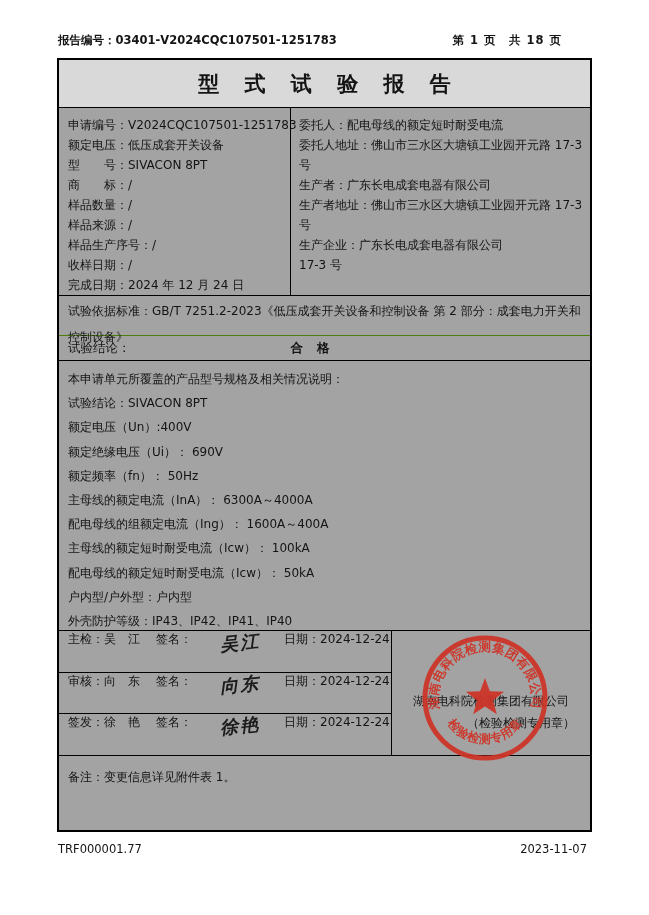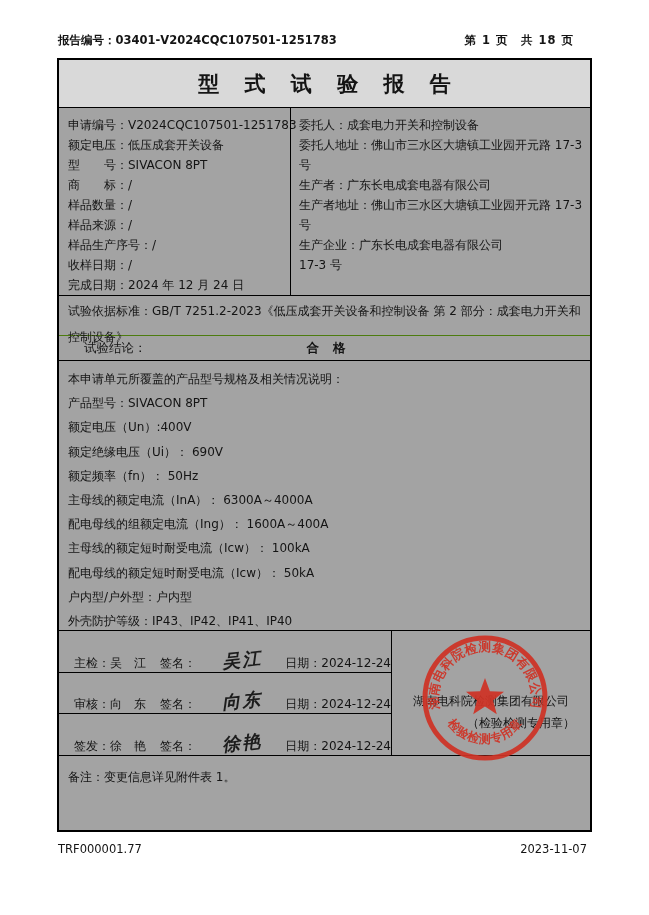--- a/index.html
+++ b/index.html
@@ -3,21 +3,21 @@
 <meta charset="utf-8">
 <style>
   * { margin:0; padding:0; box-sizing:border-box; }
   html,body { background:#ffffff; }
   body {
     width:649px; height:915px; position:relative;
     font-family:"DejaVu Sans","Liberation Sans",sans-serif;
     color:#141414;
   }
   .doc-header{
-    position:absolute; left:58px; right:45px; top:33px;
+    position:absolute; left:58px; right:57px; top:33px;
     display:flex; justify-content:space-between;
     font-size:11.5px; font-weight:bold; white-space:nowrap;
   }
   .doc-header .page-info{ margin-right:30px; letter-spacing:1px; }
 
   .main-table{
     position:absolute; left:57px; top:58px; width:535px;
     border:2px solid #000; background:#a3a3a3;
   }
   .title-box{
@@ -30,30 +30,30 @@
   .info-left{ width:231px; padding:7px 2px 0 9px; font-size:12px; }
   .info-left .line, .info-right .line{ line-height:20px; white-space:nowrap; }
   .info-right{ flex:1; border-left:1px solid #000; padding:7px 4px 0 8px; font-size:12px; }
 
   .standard-row{
     height:40px; border-bottom:1px solid #4d7c0f;
     padding:2px 8px 0 9px; font-size:12px; line-height:26px;
   }
   .conclusion-row{
     height:25px; border-bottom:1px solid #000;
-    display:flex; align-items:center; padding-left:25px; font-size:12.5px;
+    display:flex; align-items:center; padding-left:9px; font-size:12.5px;
   }
   .conclusion-value{ margin-left:160px; font-weight:bold; letter-spacing:14px; }
 
   .spec-row{ height:270px; border-bottom:1px solid #000; padding:6px 16px 0 9px; font-size:12px; }
   .spec-row .line{ line-height:24.2px; white-space:nowrap; }
 
   .sig-section{ height:125px; border-bottom:1px solid #000; display:flex; }
   .sig-left{ width:332px; display:flex; flex-direction:column; }
-  .sig-row{ flex:1; display:flex; align-items:flex-end; padding-left:15px; font-size:12px; white-space:nowrap; }
+  .sig-row{ flex:1; display:flex; align-items:flex-start; padding-left:9px; font-size:12px; white-space:nowrap; }
   .sig-row + .sig-row{ border-top:1px solid #000; }
   .sig-prefix{ width:88px; }
   .sig-label{ width:40px; }
   .sig-script{
     width:88px; text-align:center; font-size:18px; font-style:italic; font-weight:bold;
     color:#1c1c1c; transform:rotate(-6deg); letter-spacing:2px;
   }
   .sig-right{ flex:1; border-left:1px solid #000; position:relative; font-size:12px; }
   .printed-line{ position:absolute; width:100%; text-align:center; white-space:nowrap; }
   .printed-line.l1{ top:62px; }
@@ -87,41 +87,41 @@
       <div class="line">额定电压：低压成套开关设备</div>
       <div class="line">型　　号：SIVACON 8PT</div>
       <div class="line">商　　标：/</div>
       <div class="line">样品数量：/</div>
       <div class="line">样品来源：/</div>
       <div class="line">样品生产序号：/</div>
       <div class="line">收样日期：/</div>
       <div class="line">完成日期：2024 年 12 月 24 日</div>
     </div>
     <div class="info-right">
-      <div class="line">委托人：成套电力开关和控制设备</div>
+      <div class="line">委托人：配电母线的额定短时耐受电流</div>
       <div class="line">委托人地址：佛山市三水区大塘镇工业园开元路 17-3</div>
       <div class="line">号</div>
       <div class="line">生产者：广东长电成套电器有限公司</div>
       <div class="line">生产者地址：佛山市三水区大塘镇工业园开元路 17-3</div>
       <div class="line">号</div>
       <div class="line">生产企业：广东长电成套电器有限公司</div>
       <div class="line">17-3 号</div>
     </div>
   </div>
 
   <div class="standard-row">试验依据标准：GB/T 7251.2-2023《低压成套开关设备和控制设备 第 2 部分：成套电力开关和控制设备》</div>
 
   <div class="conclusion-row">
     <span>试验结论：</span>
     <span class="conclusion-value">合格</span>
   </div>
 
   <div class="spec-row">
     <div class="line">本申请单元所覆盖的产品型号规格及相关情况说明：</div>
-    <div class="line">产品型号：SIVACON 8PT</div>
+    <div class="line">试验结论：SIVACON 8PT</div>
     <div class="line">额定电压（Un）:400V</div>
     <div class="line">额定绝缘电压（Ui）： 690V</div>
     <div class="line">额定频率（fn）： 50Hz</div>
     <div class="line">主母线的额定电流（InA）： 6300A～4000A</div>
     <div class="line">配电母线的组额定电流（Ing）： 1600A～400A</div>
     <div class="line">主母线的额定短时耐受电流（Icw）： 100kA</div>
     <div class="line">配电母线的额定短时耐受电流（Icw）： 50kA</div>
     <div class="line">户内型/户外型：户内型</div>
     <div class="line">外壳防护等级：IP43、IP42、IP41、IP40</div>
   </div>

